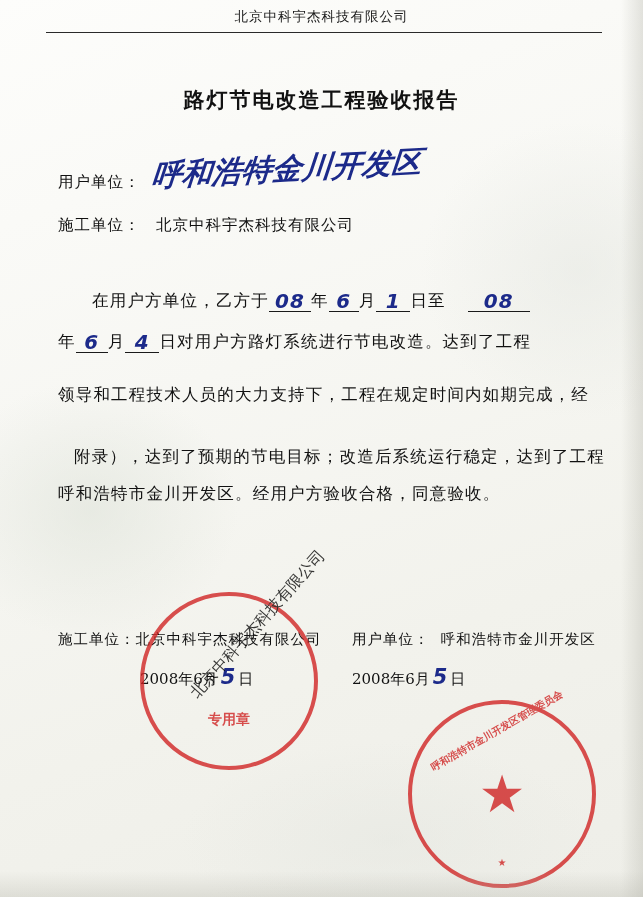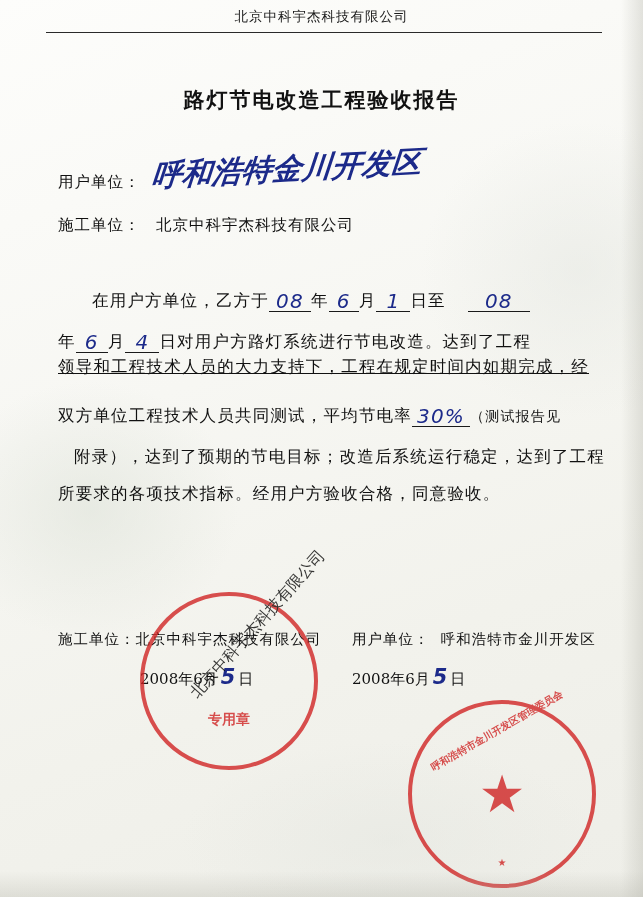--- a/index.html
+++ b/index.html
@@ -107,21 +107,21 @@
 
   .ul {
     display: inline-block;
     border-bottom: 1.4px solid #1a1a1a;
     text-align: center;
     vertical-align: bottom;
   }
   .fill {
     font-family: "DejaVu Sans", sans-serif;
     font-style: italic;
-    font-weight: normal;
+    font-weight: bold;
     color: #1c2a8a;
     font-size: 20px;
     line-height: 1;
   }
 
   
   .foot-label {
     position: absolute;
     font-size: 14.5px;
     color: #111;
@@ -232,28 +232,25 @@
   <div class="builder-value">北京中科宇杰科技有限公司</div>
 
   <div class="bline indent" style="top:290px;">
     <span>在用户方单位，乙方于</span><span class="ul fill" style="width:42px;">08</span><span>年</span><span class="ul fill" style="width:30px;">6</span><span>月</span><span class="ul fill" style="width:34px;">1</span><span>日至</span><span class="ul fill" style="width:62px;margin-left:22px;">08</span>
   </div>
 
   <div class="bline" style="top:331px;">
     <span>年</span><span class="ul fill" style="width:32px;">6</span><span>月</span><span class="ul fill" style="width:34px;">4</span><span>日对用户方路灯系统进行节电改造。达到了工程</span>
   </div>
 
-  <div class="bline" style="top:356px;text-decoration:underline;">领导和工程技术人员的大力支持下，工程在规定时间内如期完成，经</div>
-
-  <div class="bline" style="top:405px;">
-    <span>双方单位工程技术人员共同测试，平均节电率</span><span class="ul fill" style="width:58px;">30%</span><span style="font-size:14px;">（测试报告见</span>
-  </div>
+  <div class="bline" style="top:384px;">领导和工程技术人员的大力支持下，工程在规定时间内如期完成，经</div>
+
 
   <div class="bline" style="top:446px;margin-left:16px;">附录），达到了预期的节电目标；改造后系统运行稳定，达到了工程</div>
-  <div class="bline" style="top:483px;">所要求的各项技术指标。经用户方验收合格，同意验收。</div>
+  <div class="bline" style="top:483px;">呼和浩特市金川开发区。经用户方验收合格，同意验收。</div>
 
   <div class="foot-label" id="foot-client">
     <span>用户单位：</span>&nbsp;&nbsp;<span>呼和浩特市金川开发区</span>
   </div>
   <div class="foot-label" id="foot-builder">
     <span>施工单位：</span><span>北京中科宇杰科技有限公司</span>
   </div>
 
   <div id="foot-builder-date">
     <span>2008</span><span>年</span><span>6</span><span>月</span><span class="datefill">5</span><span>日</span>

